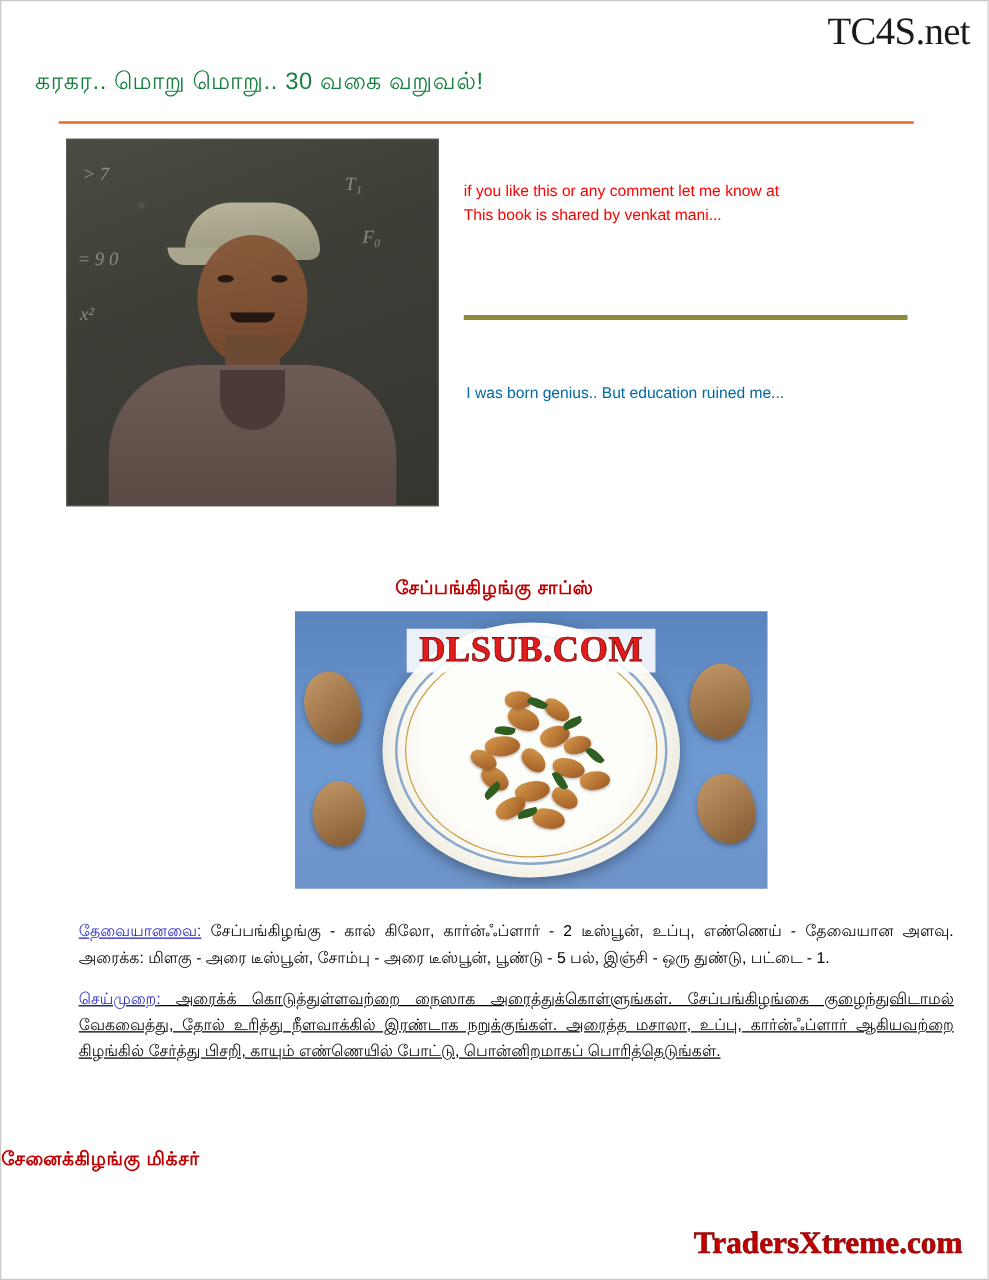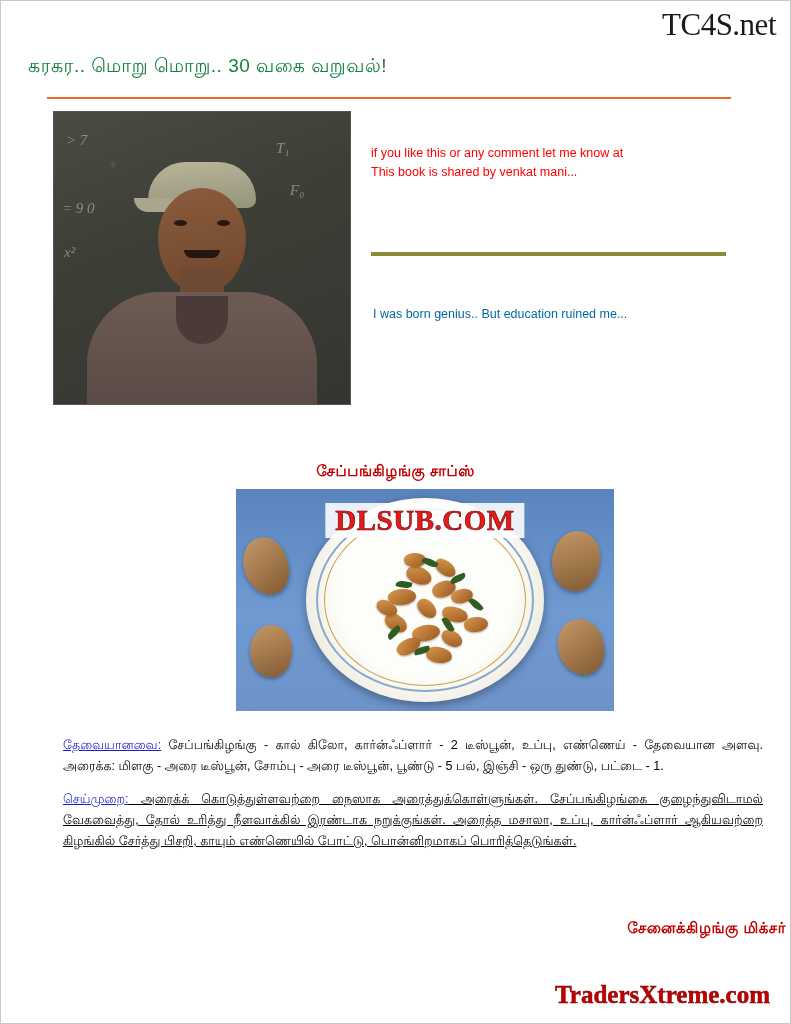--- a/index.html
+++ b/index.html
@@ -280,21 +280,21 @@
   .lbl {
     color: #1f1fc9;
     text-decoration: underline;
     font-weight: normal;
   }
 
   .recipe-title-2 {
     position: absolute;
     left: 0; right: 4px;
     top: 918px;
-    text-align: right;
+    text-align: left;
     font-size: 15px;
     font-weight: bold;
     color: #c00000;
     letter-spacing: 0.5px;
   }
 
   
   .wm-bottom {
     position: absolute;
     right: 20px;

